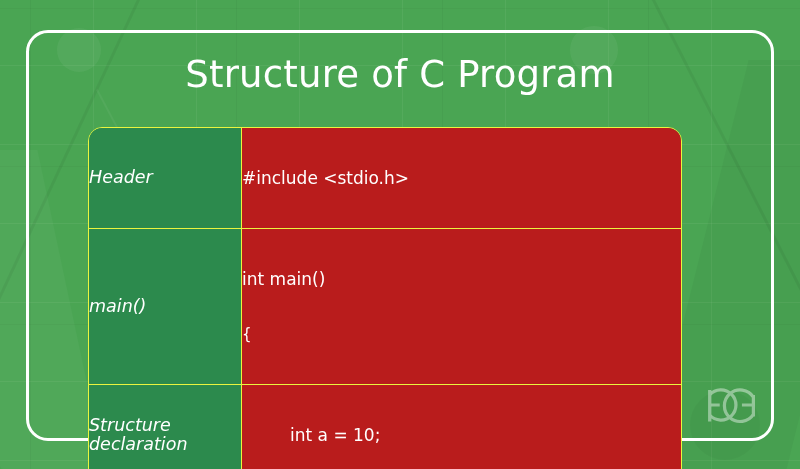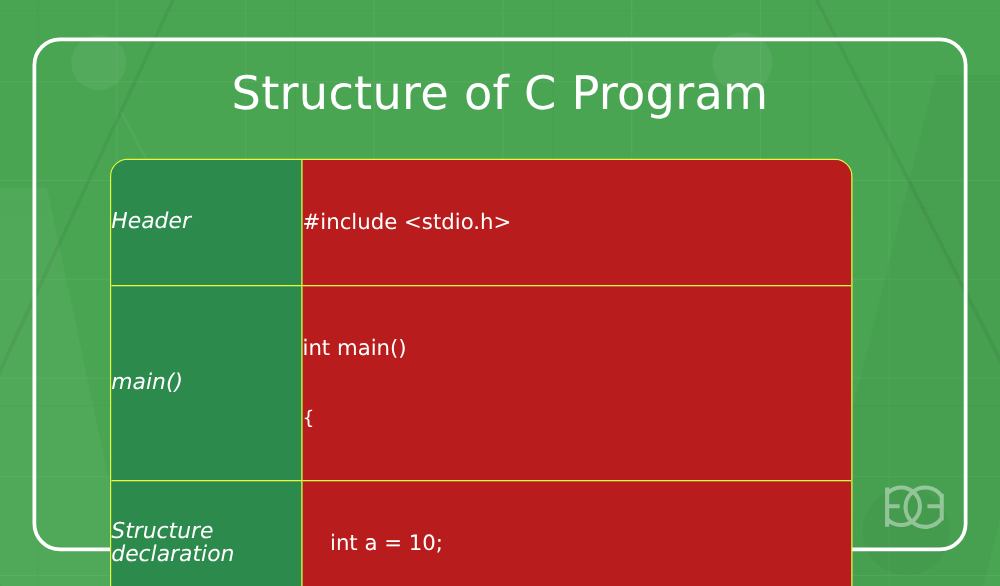--- a/index.html
+++ b/index.html
@@ -173,21 +173,21 @@
     padding: 4px 14px;
     line-height: 1.18;
     white-space: pre;
   }
 
   .row-header  td { height: 46px; }
   .row-main    td { height: 51px; }
   .row-var     td { height: 52px; }
 
   .code-line        { display: block; }
-  .code-line.indent { padding-left: 22px; }
+  .code-line.indent { padding-left: 48px; }
   .code-line.brace  { font-size: 15px; margin-top: -2px; }
   .code-line.tight  { margin-top: -3px; }
 
   
   .gg-logo {
     position: absolute;
     right: 38px;
     bottom: 36px;
     width: 86px;
     height: 56px;

